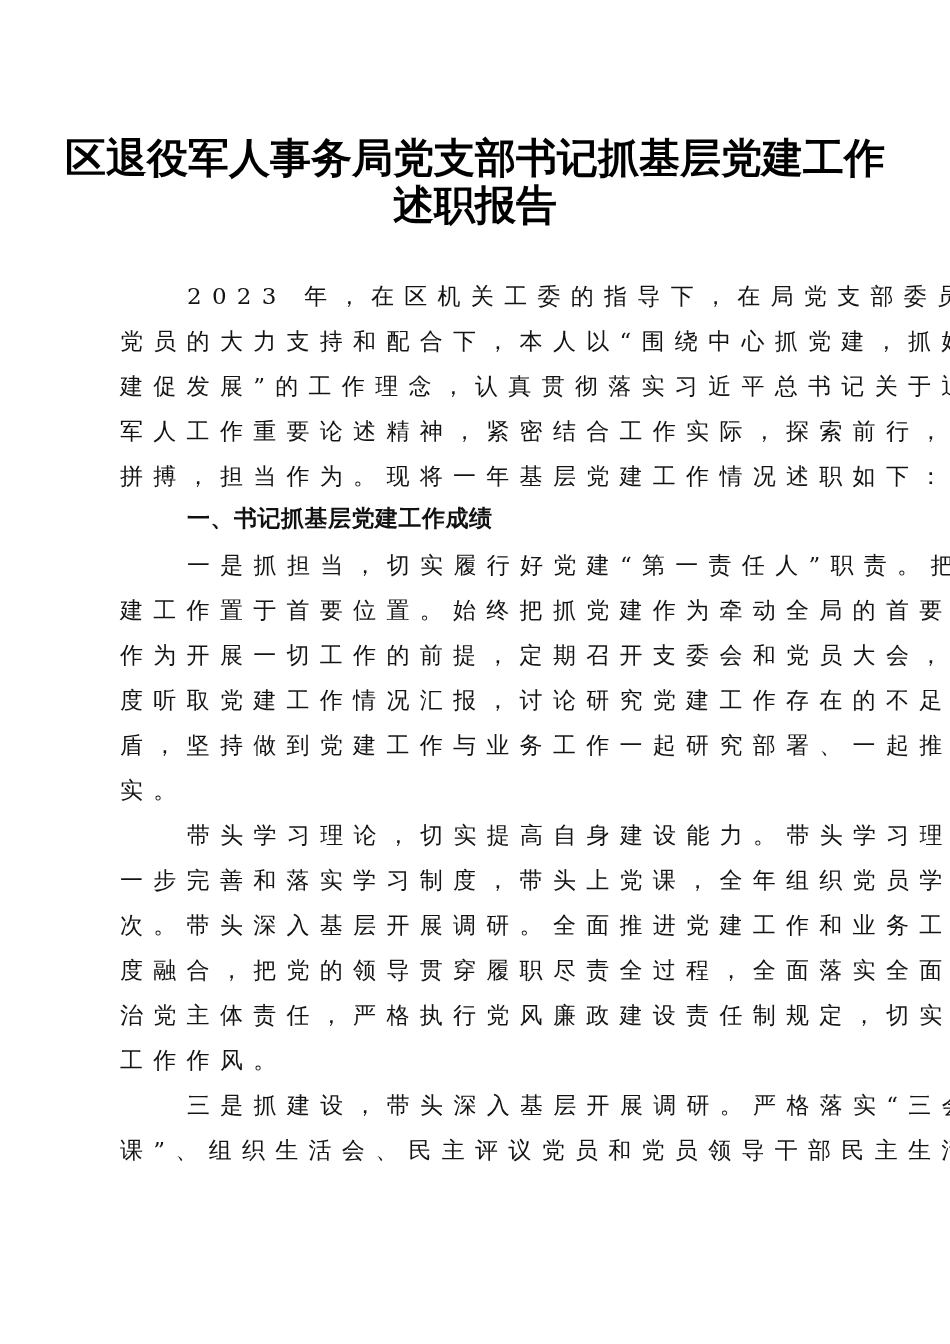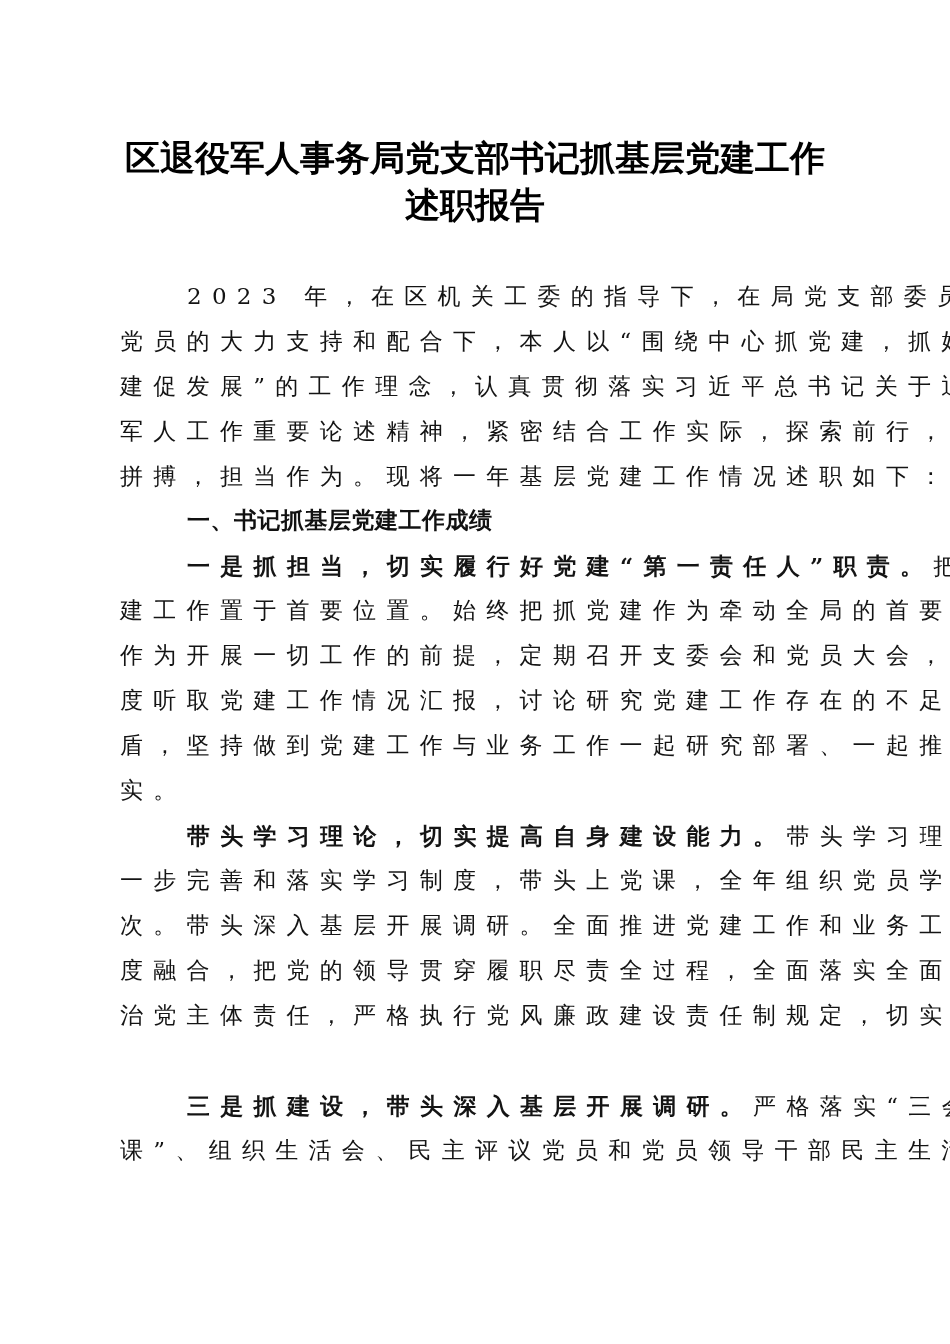--- a/index.html
+++ b/index.html
@@ -23,48 +23,48 @@
       height: 1344px;
       background: #ffffff;
     }
     .title {
       position: absolute;
       left: 0;
       width: 950px;
       text-align: center;
       font-family: "DejaVu Serif", "Liberation Serif", serif;
       font-weight: bold;
-      font-size: 35px;
+      font-size: 41px;
       letter-spacing: 0px;
       color: #000000;
       line-height: 50px;
     }
     .title.l1 { top: 133px; }
     .title.l2 { top: 180px; }
 
     .line {
       position: absolute;
       left: 120px;
       height: 45px;
       line-height: 45px;
       font-size: 23px;
       white-space: nowrap;
       letter-spacing: 10.3px;
       color: #141414;
     }
     .line.indent { left: 187px; }
     .heading {
-      font-family: Liberation Sans, sans-serif;
+      font-family: Liberation Mono, monospace;
       font-weight: bold;
       letter-spacing: 0.5px;
       font-size: 23px;
       color: #111111;
     }
     .lead {
-      font-weight: bold;
+      font-weight: normal;
       text-align: center;
     }
   </style>
 </head>
 <body>
 
 <div class="page">
 
   <div class="title l1">区退役军人事务局党支部书记抓基层党建工作</div>
   <div class="title l2">述职报告</div>
@@ -86,19 +86,20 @@
   <div class="line" style="top:723px;">盾，坚持做到党建工作与业务工作一起研究部署、一起推动落</div>
   <div class="line" style="top:768px;">实。</div>
 
   <div class="line indent" style="top:813px;">
     <span class="lead">带头学习理论，切实提高自身建设能力。</span><span>带头学习理论。进</span>
   </div>
   <div class="line" style="top:858px;">一步完善和落实学习制度，带头上党课，全年组织党员学习 x</div>
   <div class="line" style="top:903px;">次。带头深入基层开展调研。全面推进党建工作和业务工作深</div>
   <div class="line" style="top:948px;">度融合，把党的领导贯穿履职尽责全过程，全面落实全面从严</div>
   <div class="line" style="top:993px;">治党主体责任，严格执行党风廉政建设责任制规定，切实改进</div>
+  <div class="line" style="top:1038px;">工作作风。</div>
 
   <div class="line indent" style="top:1083px;">
     <span class="lead">三是抓建设，带头深入基层开展调研。</span><span>严格落实“三会一</span>
   </div>
   <div class="line" style="top:1128px;">课”、组织生活会、民主评议党员和党员领导干部民主生活会、</div>
 
 </div>
 
 </body></html>

